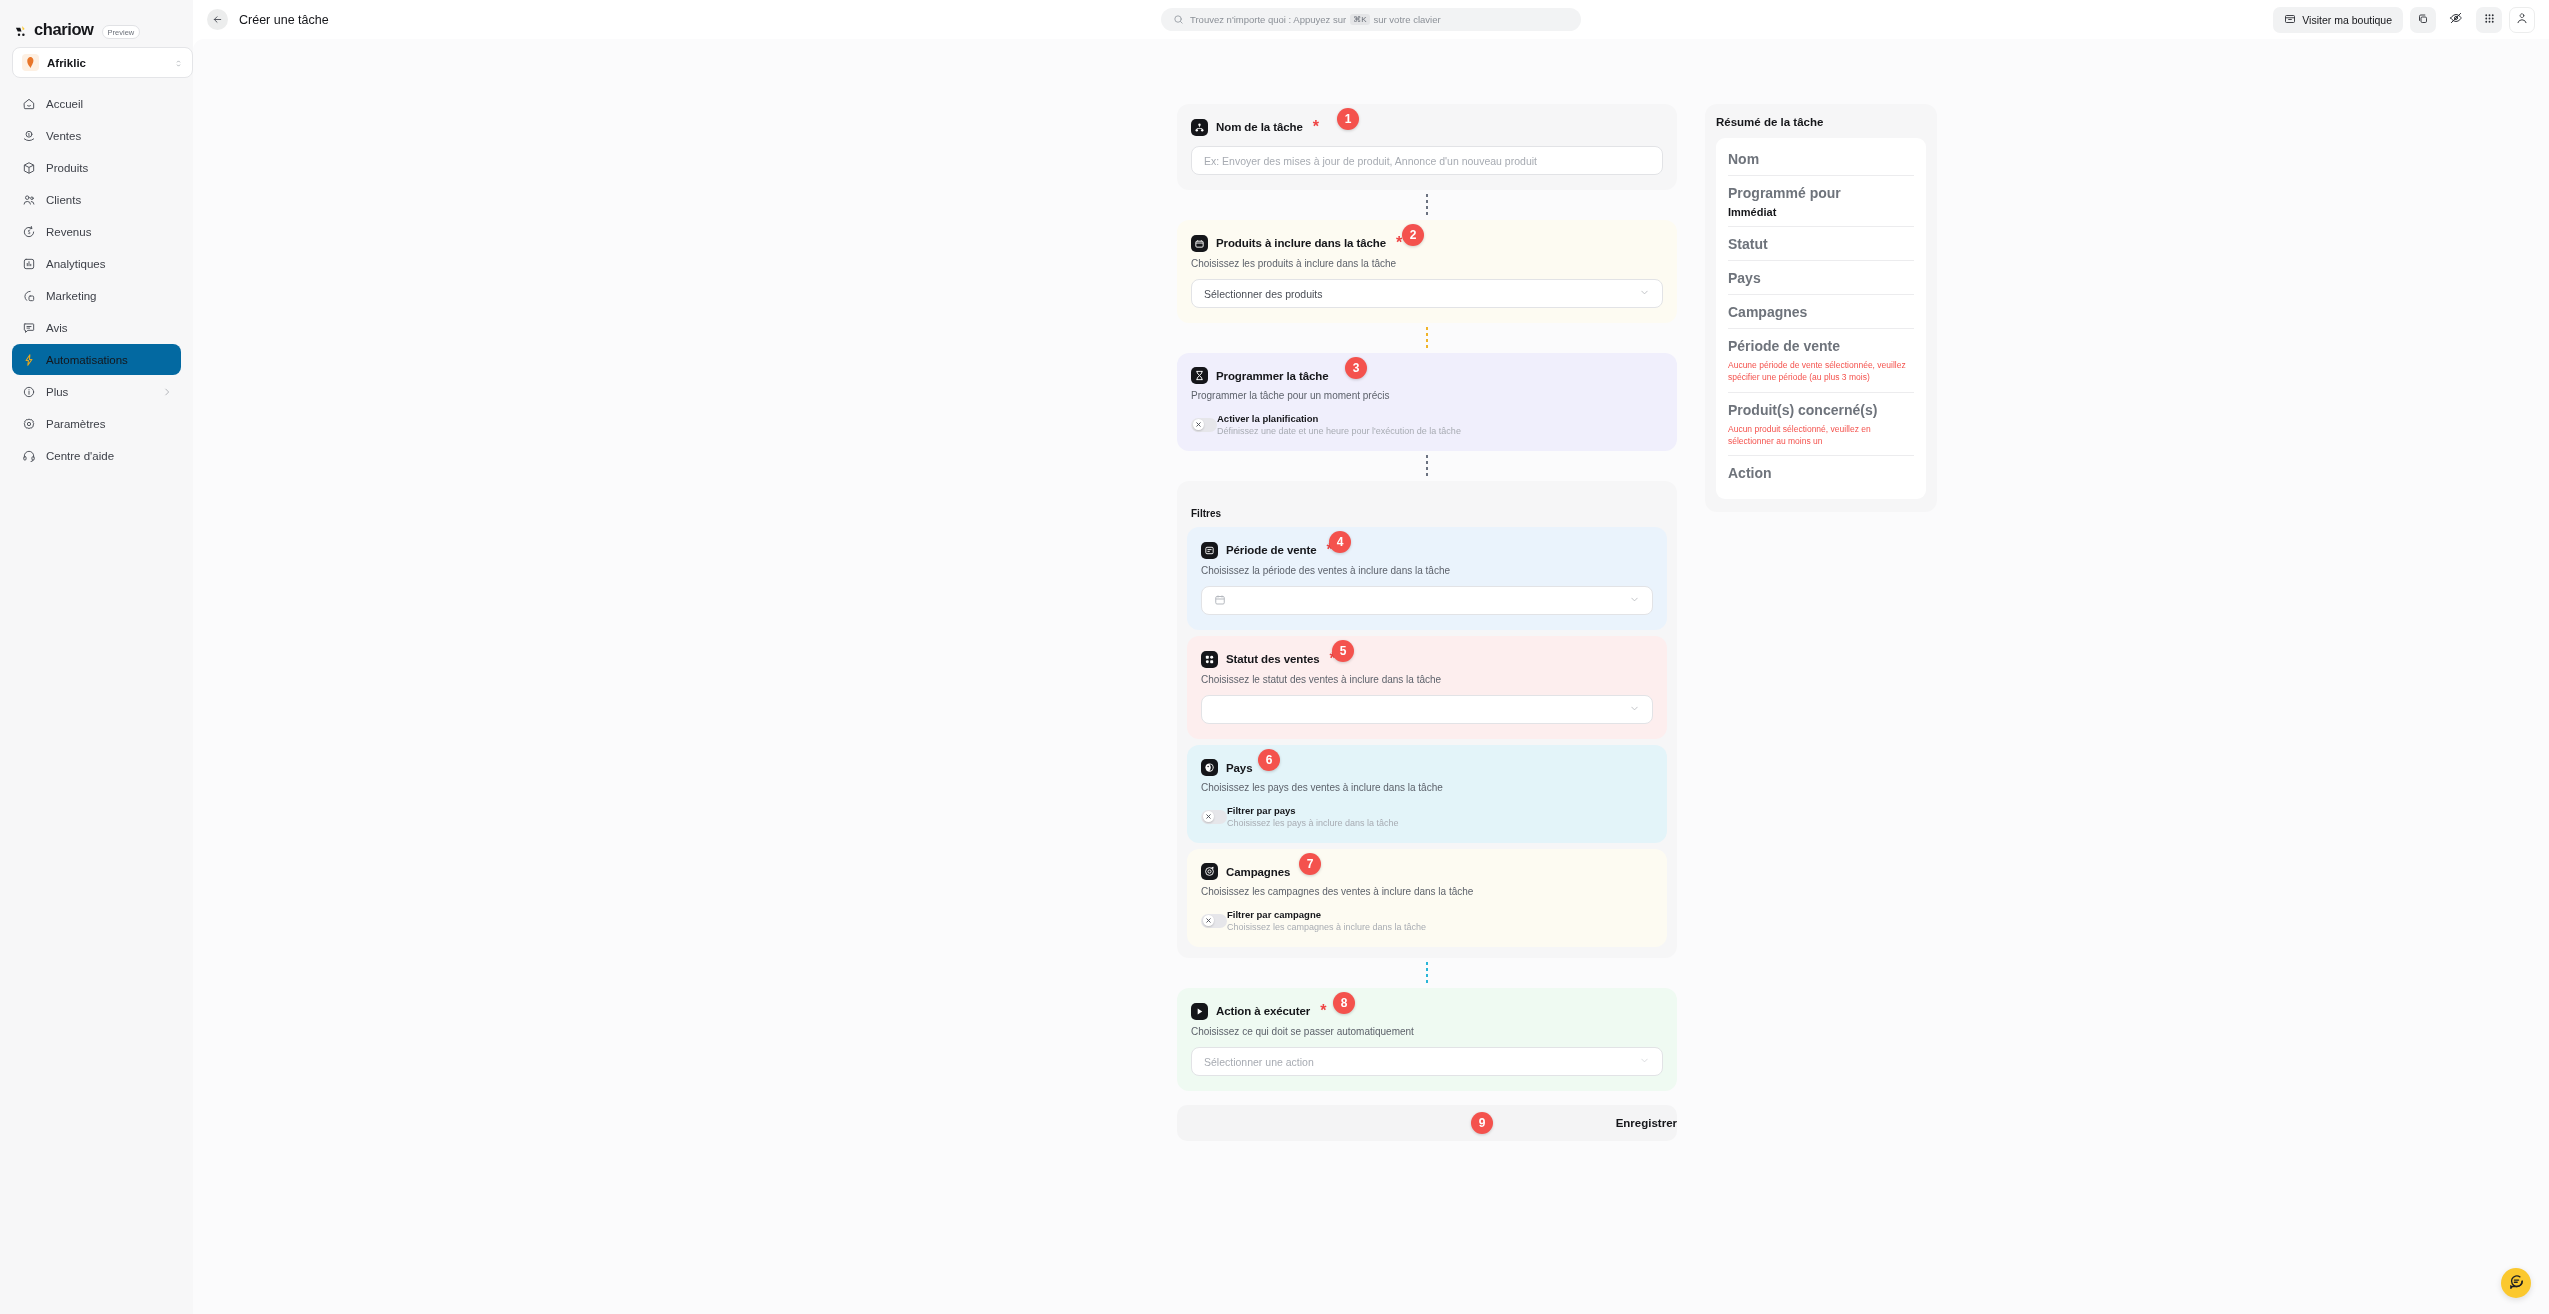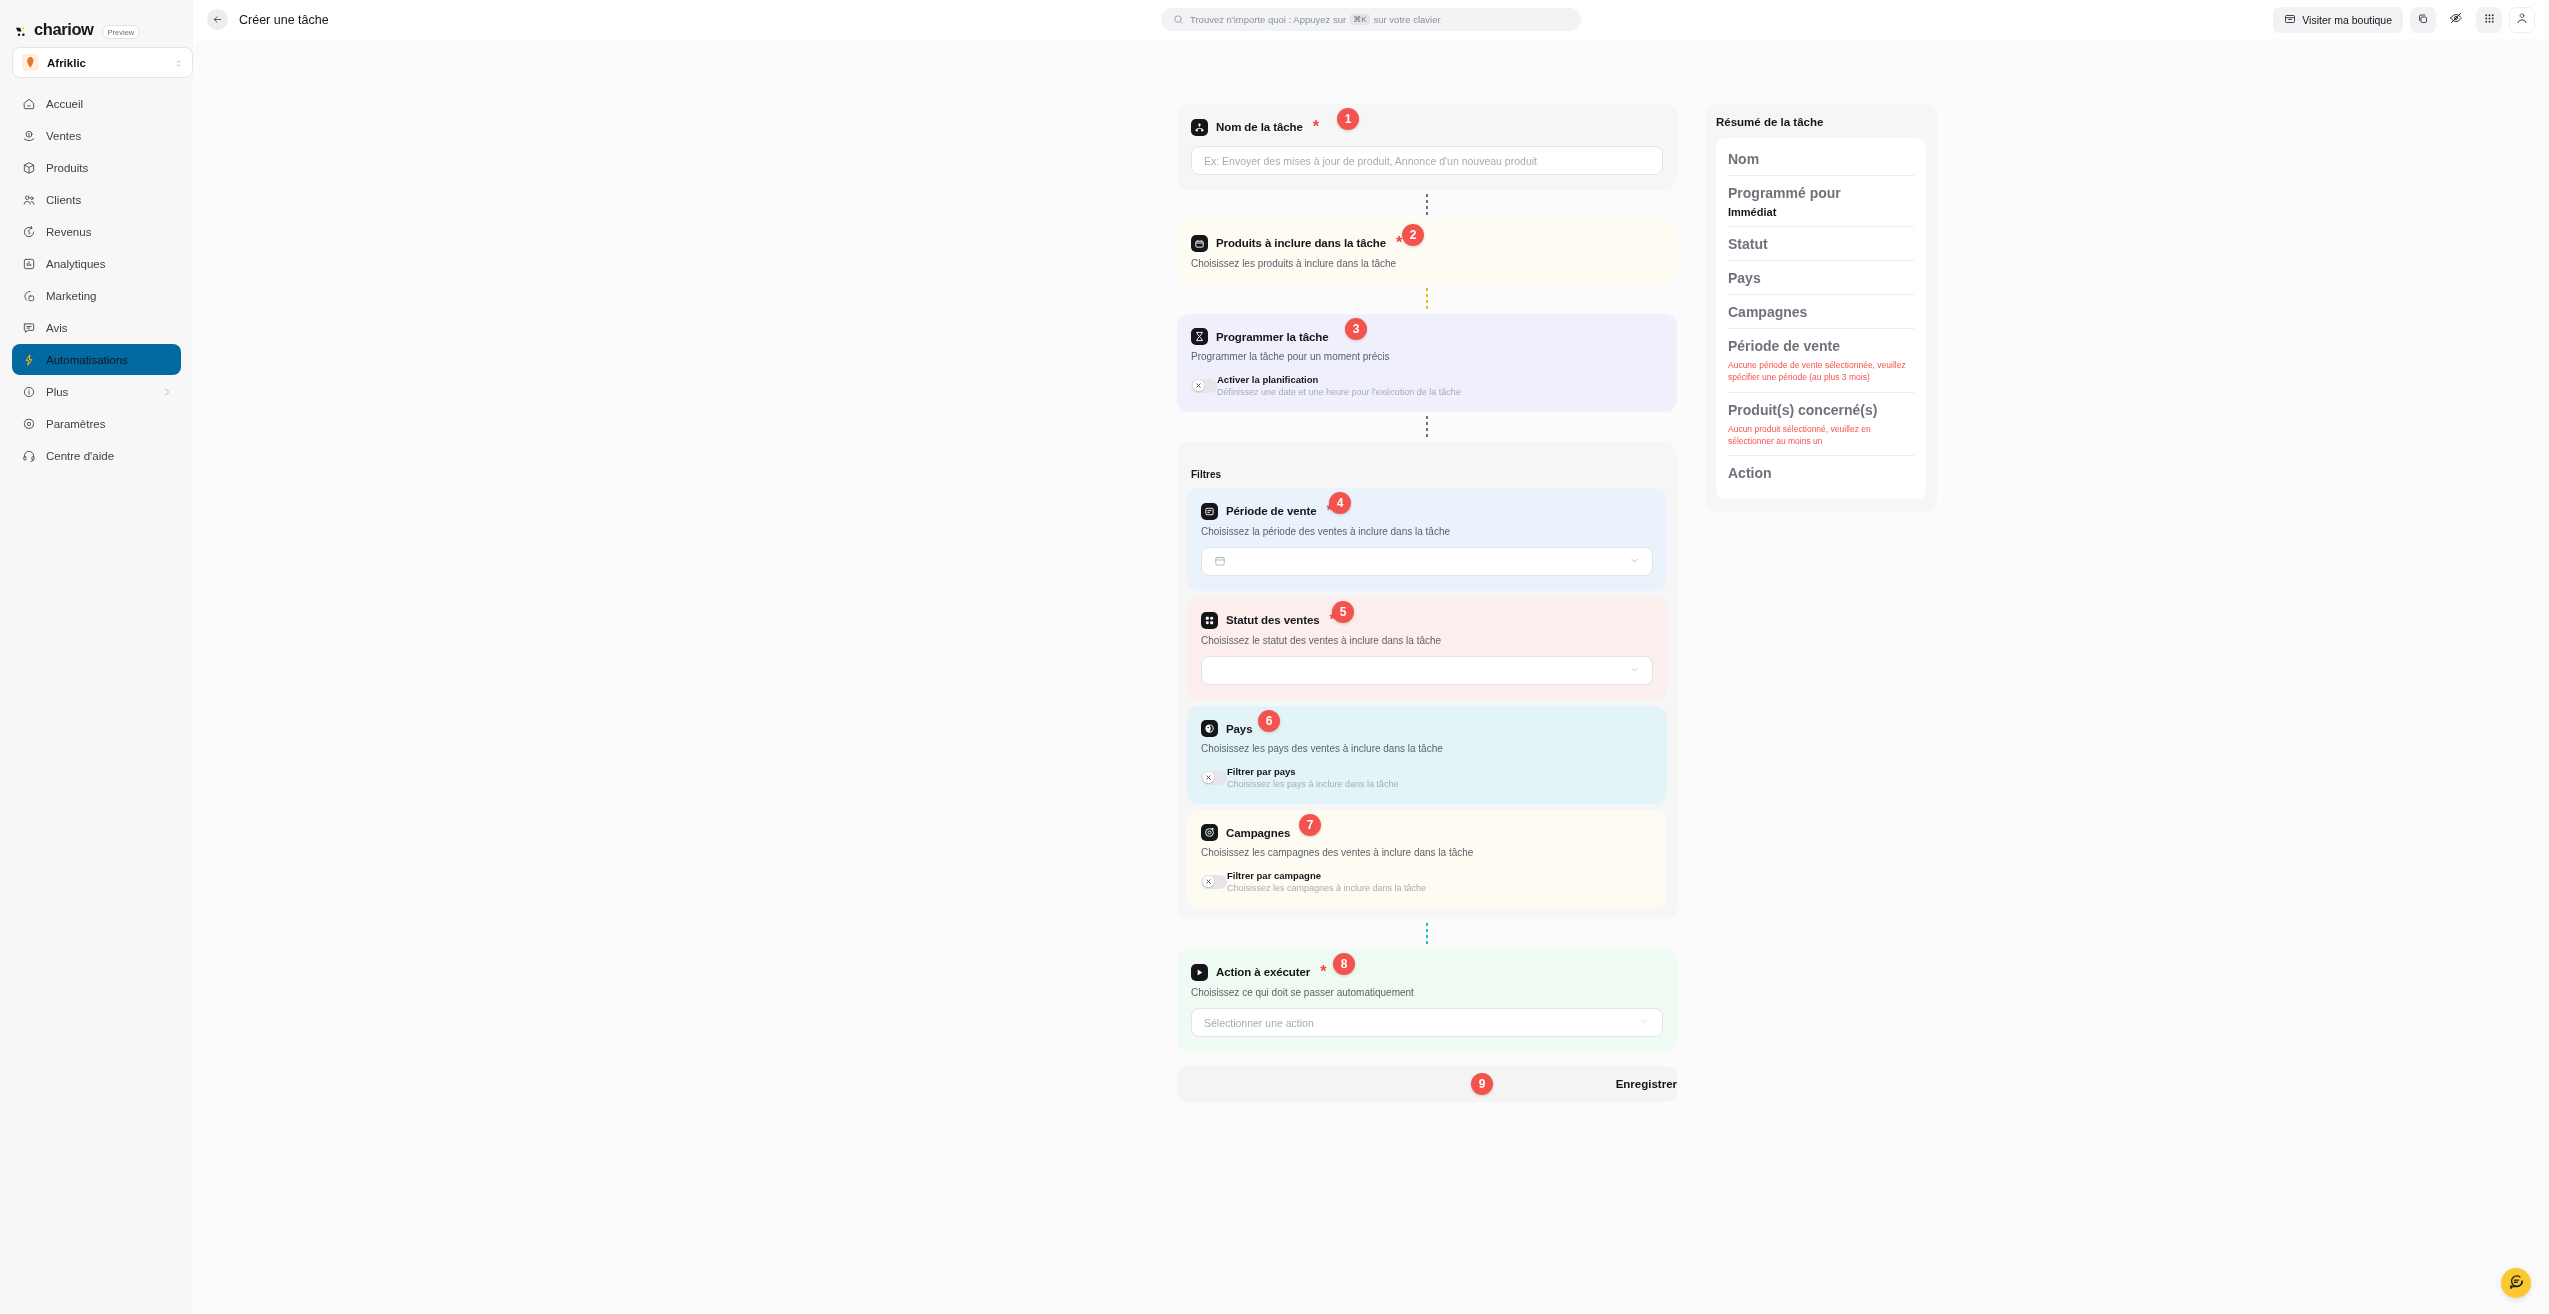--- a/index.html
+++ b/index.html
@@ -483,20 +483,28 @@
               <svg width="11" height="11" viewBox="0 0 24 24" fill="none" stroke="#fff" stroke-width="2" stroke-linejoin="round">
                   <rect x="4" y="7" width="16" height="13" rx="2.5"></rect>
                   <path d="M8 7V5M16 7V5M4 11h16"></path>
                 </svg>
             </span>
             <span class="card-title">Produits à inclure dans la tâche</span>
             <span class="req">*</span>
             <span class="step-badge" style="left:211px; top:-10px;">2</span>
           </div>
           <div class="card-sub">Choisissez les produits à inclure dans la tâche</div>
+          <div class="field">
+            <span class="val">Sélectionner des produits</span>
+            <span class="chev">
+              <svg width="11" height="11" viewBox="0 0 24 24" fill="none" stroke="#6b7079" stroke-width="2" stroke-linecap="round" stroke-linejoin="round">
+                  <path d="M6 9l6 6 6-6"></path>
+                </svg>
+            </span>
+          </div>
         </div>
 
         <div class="connector yellow">
             <i></i>
           </div>
 
         <div class="card violet">
           <div class="card-head">
             <span class="sq-ico">
               <svg width="11" height="11" viewBox="0 0 24 24" fill="none" stroke="#fff" stroke-width="2" stroke-linecap="round" stroke-linejoin="round">

